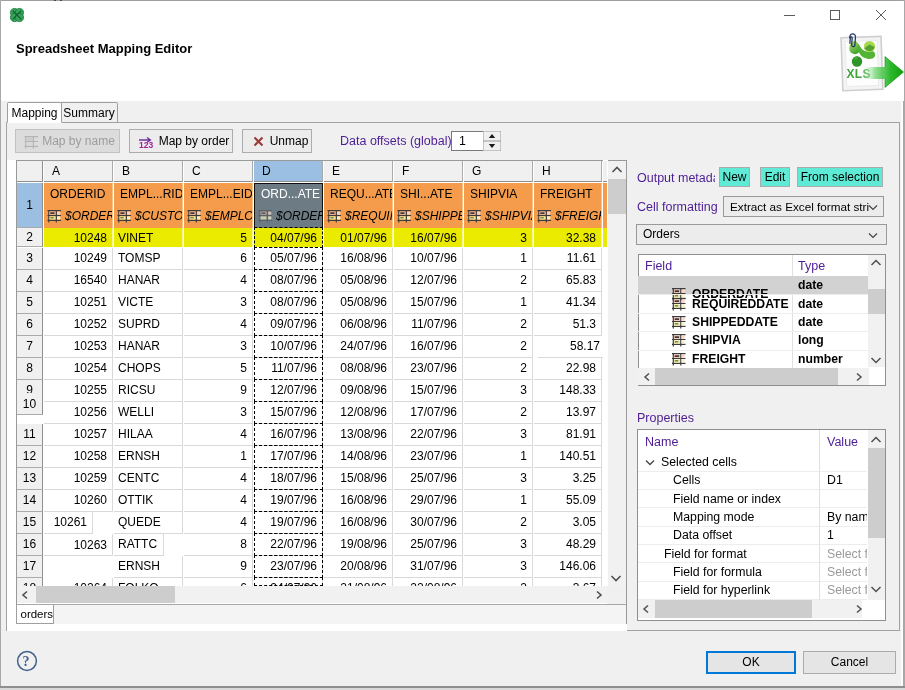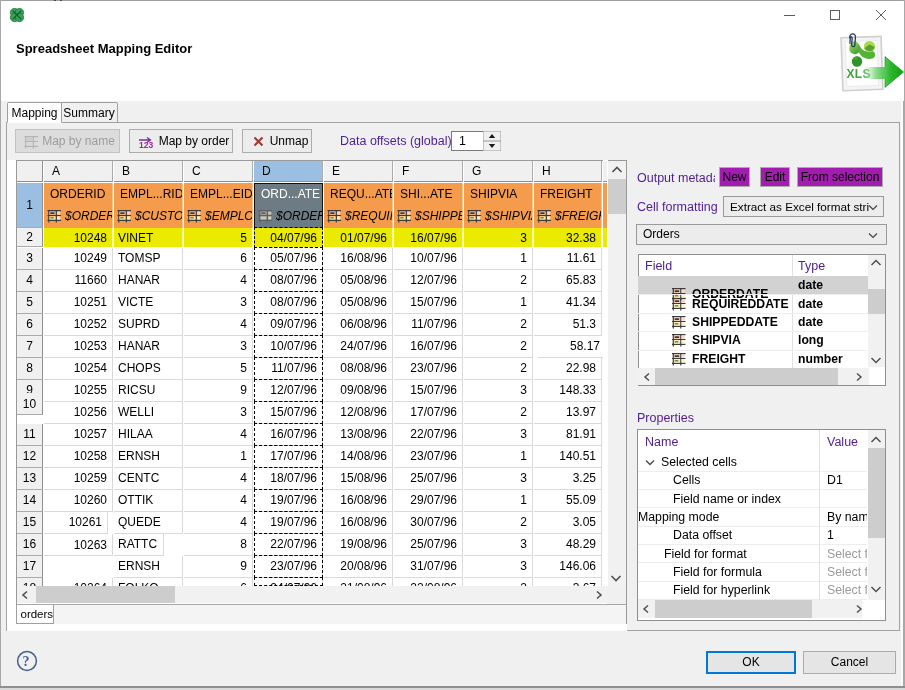--- a/index.html
+++ b/index.html
@@ -30,21 +30,21 @@
 .ocf{position:absolute;left:3px;bottom:5px;font-size:12px;font-style:italic;white-space:nowrap;display:flex;align-items:center}
 .ocf span{margin-left:3px}
 .mico{width:15px;height:14px;flex:none}
 .yc{position:absolute;top:228px;height:19px;background:#ebeb00;font-size:12px;border-right:1px solid #f5f5a0;white-space:nowrap;overflow:hidden;display:flex;align-items:center}
 .dash{position:absolute;border:1.4px dashed #000}
 
 .sb{position:absolute;background:#f1f1f1}
 .sbt{position:absolute;background:#cdcdcd}
 
 .rlab{position:absolute;font-size:12px;color:#4c1d95}
-.rbtn{position:absolute;height:20px;border:1px solid #ababab;background:#a21caf;font-size:12px;text-align:center;line-height:18px}
+.rbtn{position:absolute;height:20px;border:1px solid #ababab;background:#5eead4;font-size:12px;text-align:center;line-height:18px}
 .combo{position:absolute;height:21px;border:1px solid #999;background:#ececec;font-size:12px;line-height:19px;padding-left:6px}
 .chev{position:absolute;width:10px;height:10px}
 .box{position:absolute;border:1px solid #8f8f8f;background:#fff}
 .fl-row{position:absolute;left:0;font-weight:bold;font-size:12.2px;display:flex;align-items:center;white-space:nowrap}
 .pr-row{position:absolute;font-size:12.3px;display:flex;align-items:center;border-bottom:1px solid #ededed}
 
 #okbtn{position:absolute;left:706px;top:651px;width:90px;height:23px;border:2px solid #0078d7;background:#e5e5e5;font-size:12px;text-align:center;line-height:19px}
 #cancelbtn{position:absolute;left:803px;top:651px;width:93px;height:23px;border:1px solid #ababab;background:#e5e5e5;font-size:12px;text-align:center;line-height:21px}
 </style></head>
 <body>
@@ -237,21 +237,21 @@
 <div class="rn" style="top:247.5px;height:22px">3</div>
 <div class="dc cr" style="left:44px;top:247.5px;width:69px;height:22px">10249</div>
 <div class="dc cl" style="left:114px;top:247.5px;width:69px;height:22px">TOMSP</div>
 <div class="dc cr" style="left:184px;top:247.5px;width:69px;height:22px">6</div>
 <div class="dc cr" style="left:254px;top:247.5px;width:69px;height:22px">05/07/96</div>
 <div class="dc cr" style="left:324px;top:247.5px;width:69px;height:22px">16/08/96</div>
 <div class="dc cr" style="left:394px;top:247.5px;width:69px;height:22px">10/07/96</div>
 <div class="dc cr" style="left:464px;top:247.5px;width:69px;height:22px">1</div>
 <div class="dc cr" style="left:534px;top:247.5px;width:68px;height:22px">11.61</div>
 <div class="rn" style="top:269.5px;height:22px">4</div>
-<div class="dc cr" style="left:44px;top:269.5px;width:69px;height:22px">11660</div>
+<div class="dc cr" style="left:44px;top:269.5px;width:69px;height:22px">16540</div>
 <div class="dc cl" style="left:114px;top:269.5px;width:69px;height:22px">HANAR</div>
 <div class="dc cr" style="left:184px;top:269.5px;width:69px;height:22px">4</div>
 <div class="dc cr" style="left:254px;top:269.5px;width:69px;height:22px">08/07/96</div>
 <div class="dc cr" style="left:324px;top:269.5px;width:69px;height:22px">05/08/96</div>
 <div class="dc cr" style="left:394px;top:269.5px;width:69px;height:22px">12/07/96</div>
 <div class="dc cr" style="left:464px;top:269.5px;width:69px;height:22px">2</div>
 <div class="dc cr" style="left:534px;top:269.5px;width:68px;height:22px">65.83</div>
 <div class="rn" style="top:291.5px;height:22px">5</div>
 <div class="dc cr" style="left:44px;top:291.5px;width:69px;height:22px">10251</div>
 <div class="dc cl" style="left:114px;top:291.5px;width:69px;height:22px">VICTE</div>
@@ -336,21 +336,21 @@
 <div class="rn" style="top:489.5px;height:22px">14</div>
 <div class="dc cr" style="left:44px;top:489.5px;width:69px;height:22px">10260</div>
 <div class="dc cl" style="left:114px;top:489.5px;width:69px;height:22px">OTTIK</div>
 <div class="dc cr" style="left:184px;top:489.5px;width:69px;height:22px">4</div>
 <div class="dc cr" style="left:254px;top:489.5px;width:69px;height:22px">19/07/96</div>
 <div class="dc cr" style="left:324px;top:489.5px;width:69px;height:22px">16/08/96</div>
 <div class="dc cr" style="left:394px;top:489.5px;width:69px;height:22px">29/07/96</div>
 <div class="dc cr" style="left:464px;top:489.5px;width:69px;height:22px">1</div>
 <div class="dc cr" style="left:534px;top:489.5px;width:68px;height:22px">55.09</div>
 <div class="rn" style="top:511.5px;height:22px">15</div>
-<div class="dc cr" style="left:44px;top:511.5px;width:64px;height:22px">10261</div>
+<div class="dc cr" style="left:44px;top:511.5px;width:49px;height:22px">10261</div>
 <div class="dc cl" style="left:114px;top:511.5px;width:69px;height:22px">QUEDE</div>
 <div class="dc cr" style="left:184px;top:511.5px;width:69px;height:22px">4</div>
 <div class="dc cr" style="left:254px;top:511.5px;width:69px;height:22px">19/07/96</div>
 <div class="dc cr" style="left:324px;top:511.5px;width:69px;height:22px">16/08/96</div>
 <div class="dc cr" style="left:394px;top:511.5px;width:69px;height:22px">30/07/96</div>
 <div class="dc cr" style="left:464px;top:511.5px;width:69px;height:22px">2</div>
 <div class="dc cr" style="left:534px;top:511.5px;width:68px;height:22px">3.05</div>
 <div class="rn" style="top:533.5px;height:22px">16</div>
 <div class="dc cr" style="left:44px;top:533.5px;width:69px;height:22px">10262</div>
 <div class="dc cl" style="left:114px;top:533.5px;width:50px;height:22px">RATTC</div>
@@ -491,21 +491,21 @@
 <div class="rlab" style="left:827px;top:435px;font-size:12.5px">Value</div>
 <div class="abs" style="left:819px;top:430px;width:1px;height:170px;background:#e0e0e0"></div>
 <div class="pr-row" style="left:638px;top:453.5px;width:181px;height:18.3px"><svg style="margin:0 6px 0 7px" width="10" height="7" viewBox="0 0 10 7">
       <path d="M1 1.5 L5 5.5 L9 1.5" stroke="#444" stroke-width="1.3" fill="none"></path>
     </svg>Selected cells</div>
 <div class="pr-row" style="left:820px;top:453.5px;width:47px;height:18.3px;padding-left:7px;overflow:hidden;white-space:nowrap"></div>
 <div class="pr-row" style="left:638px;top:471.8px;width:181px;height:18.3px;padding-left:35px">Cells</div>
 <div class="pr-row" style="left:820px;top:471.8px;width:47px;height:18.3px;padding-left:7px;overflow:hidden;white-space:nowrap">D1</div>
 <div class="pr-row" style="left:638px;top:490.1px;width:181px;height:18.3px;padding-left:35px">Field name or index</div>
 <div class="pr-row" style="left:820px;top:490.1px;width:47px;height:18.3px;padding-left:7px;overflow:hidden;white-space:nowrap"></div>
-<div class="pr-row" style="left:638px;top:508.4px;width:181px;height:18.3px;">Mapping mode</div>
+<div class="pr-row" style="left:638px;top:508.4px;width:181px;height:18.3px;padding-left:35px">Mapping mode</div>
 <div class="pr-row" style="left:820px;top:508.4px;width:47px;height:18.3px;padding-left:7px;overflow:hidden;white-space:nowrap">By nam</div>
 <div class="pr-row" style="left:638px;top:526.7px;width:181px;height:18.3px;padding-left:35px">Data offset</div>
 <div class="pr-row" style="left:820px;top:526.7px;width:47px;height:18.3px;padding-left:7px;overflow:hidden;white-space:nowrap">1</div>
 <div class="pr-row" style="left:638px;top:545px;width:181px;height:18.3px;padding-left:26px">Field for format</div>
 <div class="pr-row" style="left:820px;top:545px;width:47px;height:18.3px;padding-left:7px;overflow:hidden;white-space:nowrap">
     <span style="color:#9a9a9a">Select fi</span>
   </div>
 <div class="pr-row" style="left:638px;top:563.3px;width:181px;height:18.3px;padding-left:35px">Field for formula</div>
 <div class="pr-row" style="left:820px;top:563.3px;width:47px;height:18.3px;padding-left:7px;overflow:hidden;white-space:nowrap">
     <span style="color:#9a9a9a">Select fi</span>

